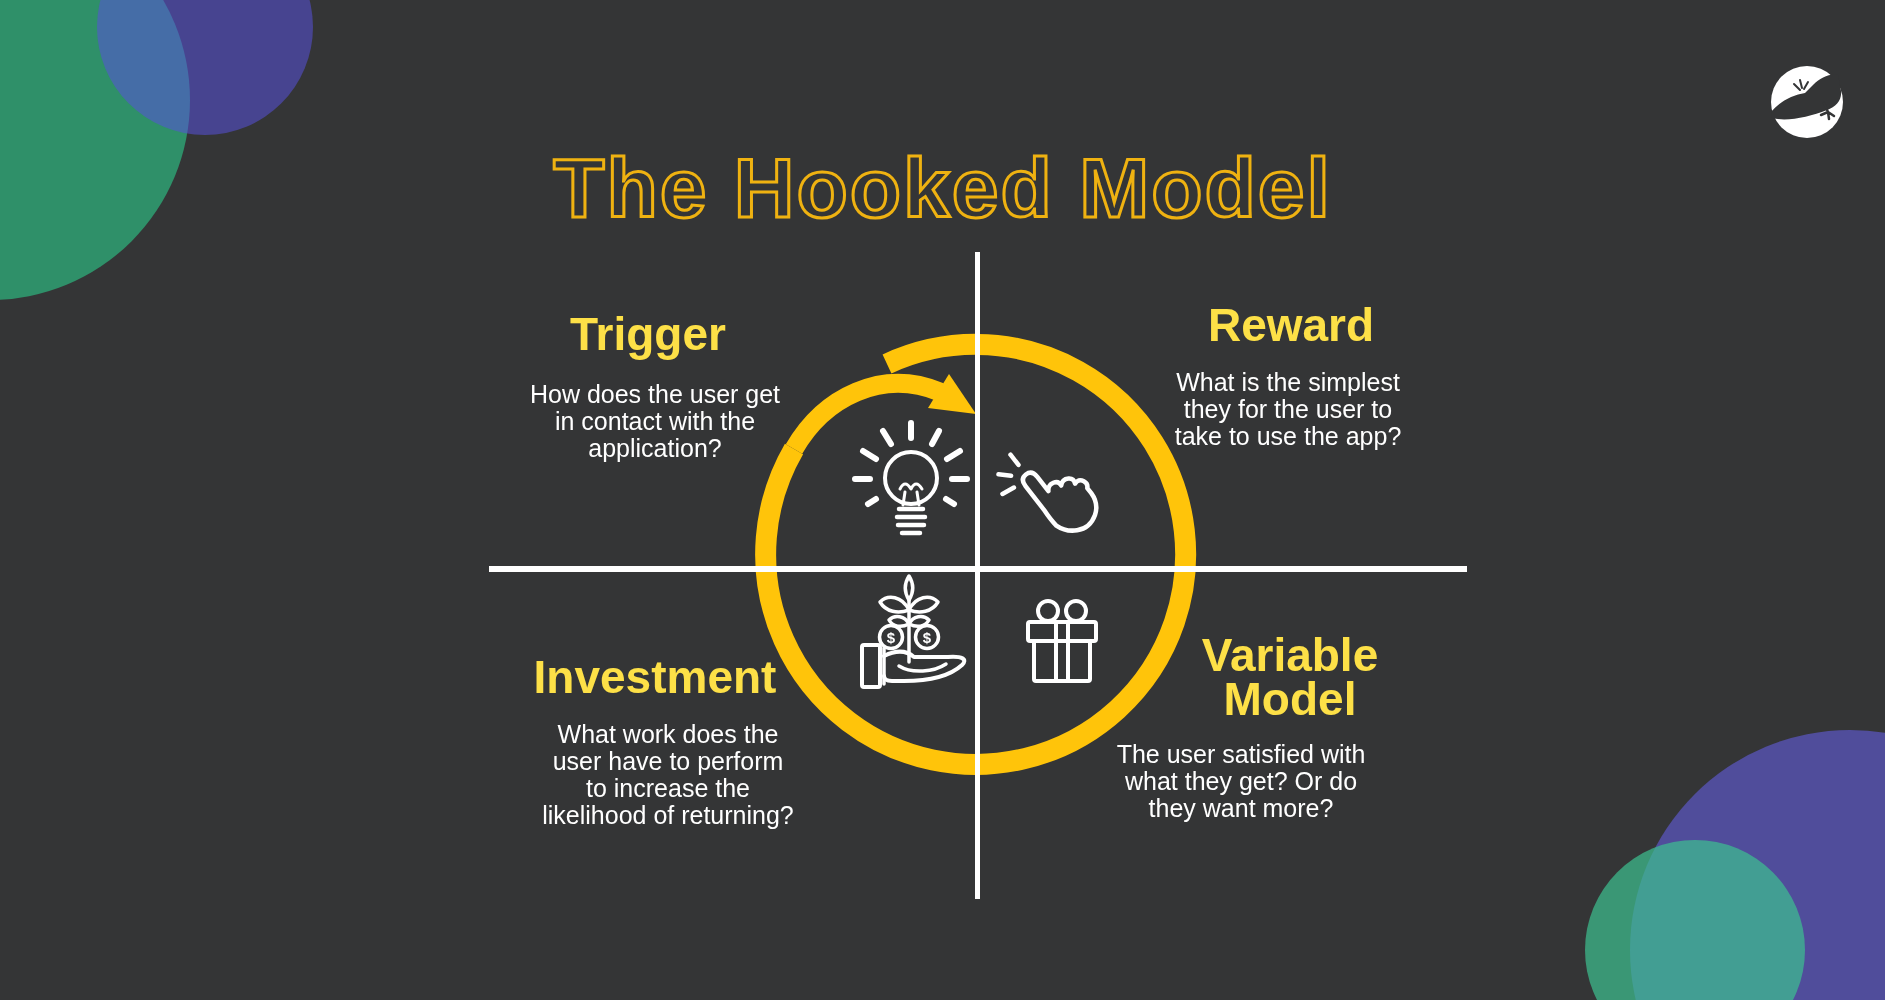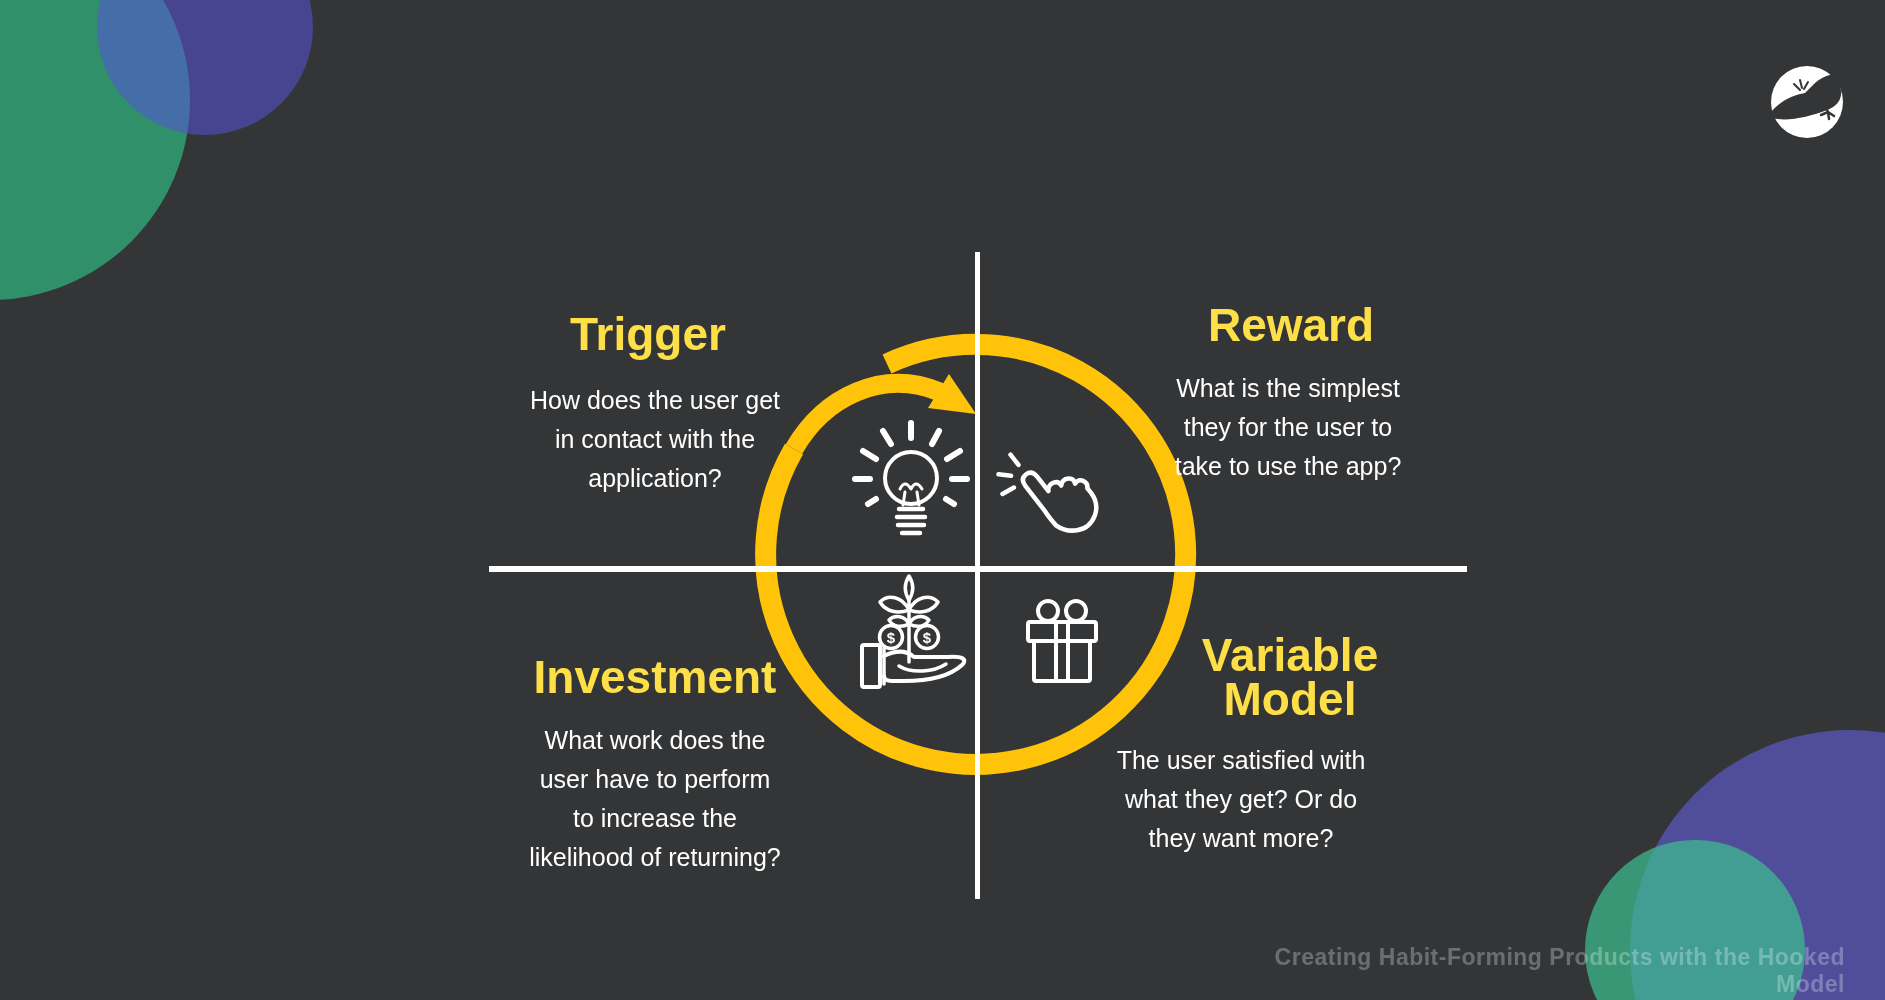--- a/index.html
+++ b/index.html
@@ -18,41 +18,42 @@
     color:transparent;-webkit-text-stroke:3px #EFB211;
   }
   @supports not (-webkit-text-stroke: 1px #000){ .title{color:#EFB211;} }
   .quad-heading{
     position:absolute;transform:translateX(-50%);
     font-size:46px;font-weight:bold;color:#fde047;line-height:0.96;
     text-align:center;white-space:pre-line;
   }
   .quad-body{
     position:absolute;width:340px;text-align:center;color:#FFFFFF;
-    font-size:25px;line-height:39px;white-space:pre-line;
+    font-size:25px;line-height:27px;white-space:pre-line;
   }
   .vline{position:absolute;left:975px;top:252px;width:5px;height:647px;background:#FFFFFF;}
   .hline{position:absolute;left:489px;top:566px;width:978px;height:6px;background:#FFFFFF;}
   .diagram-svg{position:absolute;left:0;top:0;}
   .footer{
     position:absolute;top:944px;left:1255px;width:590px;text-align:right;
     font-size:23px;font-weight:bold;letter-spacing:0.5px;
     color:rgba(255,255,255,0.28);
   }
 </style>
 </head>
 <body>
 
 <div id="canvas">
 
   <div class="decor g-tl"></div>
   <div class="decor b-tl"></div>
   <div class="decor b-br"></div>
   <div class="decor g-br"></div>
 
+  <div class="title">The Hooked Model</div>
 
   <svg class="diagram-svg" width="1885" height="1000" viewBox="0 0 1885 1000">
 
     <g>
       <path d="M 887 364 A 210 210 0 1 1 794 449" fill="none" stroke="#FFC40A" stroke-width="21"></path>
       <path d="M 794 449 C 824 397 882 368 940 392" fill="none" stroke="#FFC40A" stroke-width="19"></path>
       <polygon points="976,414 928,408 949,374" fill="#FFC40A"></polygon>
     </g>
 
     <g stroke="#FFFFFF" fill="none" stroke-linecap="round" stroke-linejoin="round">
@@ -122,29 +123,28 @@
 
   <div>
     <div class="quad-heading" style="left:1291px;top:303px">Reward</div>
     <div class="quad-body" style="left:1118px;top:369px">What is the simplest
 they for the user to
 take to use the app?</div>
   </div>
 
   <div>
     <div class="quad-heading" style="left:655px;top:655px">Investment</div>
-    <div class="quad-body" style="left:485px;top:721px">What work does the
+    <div class="quad-body" style="left:498px;top:721px">What work does the
 user have to perform
 to increase the
 likelihood of returning?</div>
   </div>
 
   <div>
     <div class="quad-heading" style="left:1290px;top:633px">Variable
 Model</div>
     <div class="quad-body" style="left:1071px;top:741px">The user satisfied with
 what they get? Or do
 they want more?</div>
   </div>
 
-  <div class="footer">Creating Habit-Forming Products with the Hooked Model</div>
 
 </div>
 
 </body></html>

